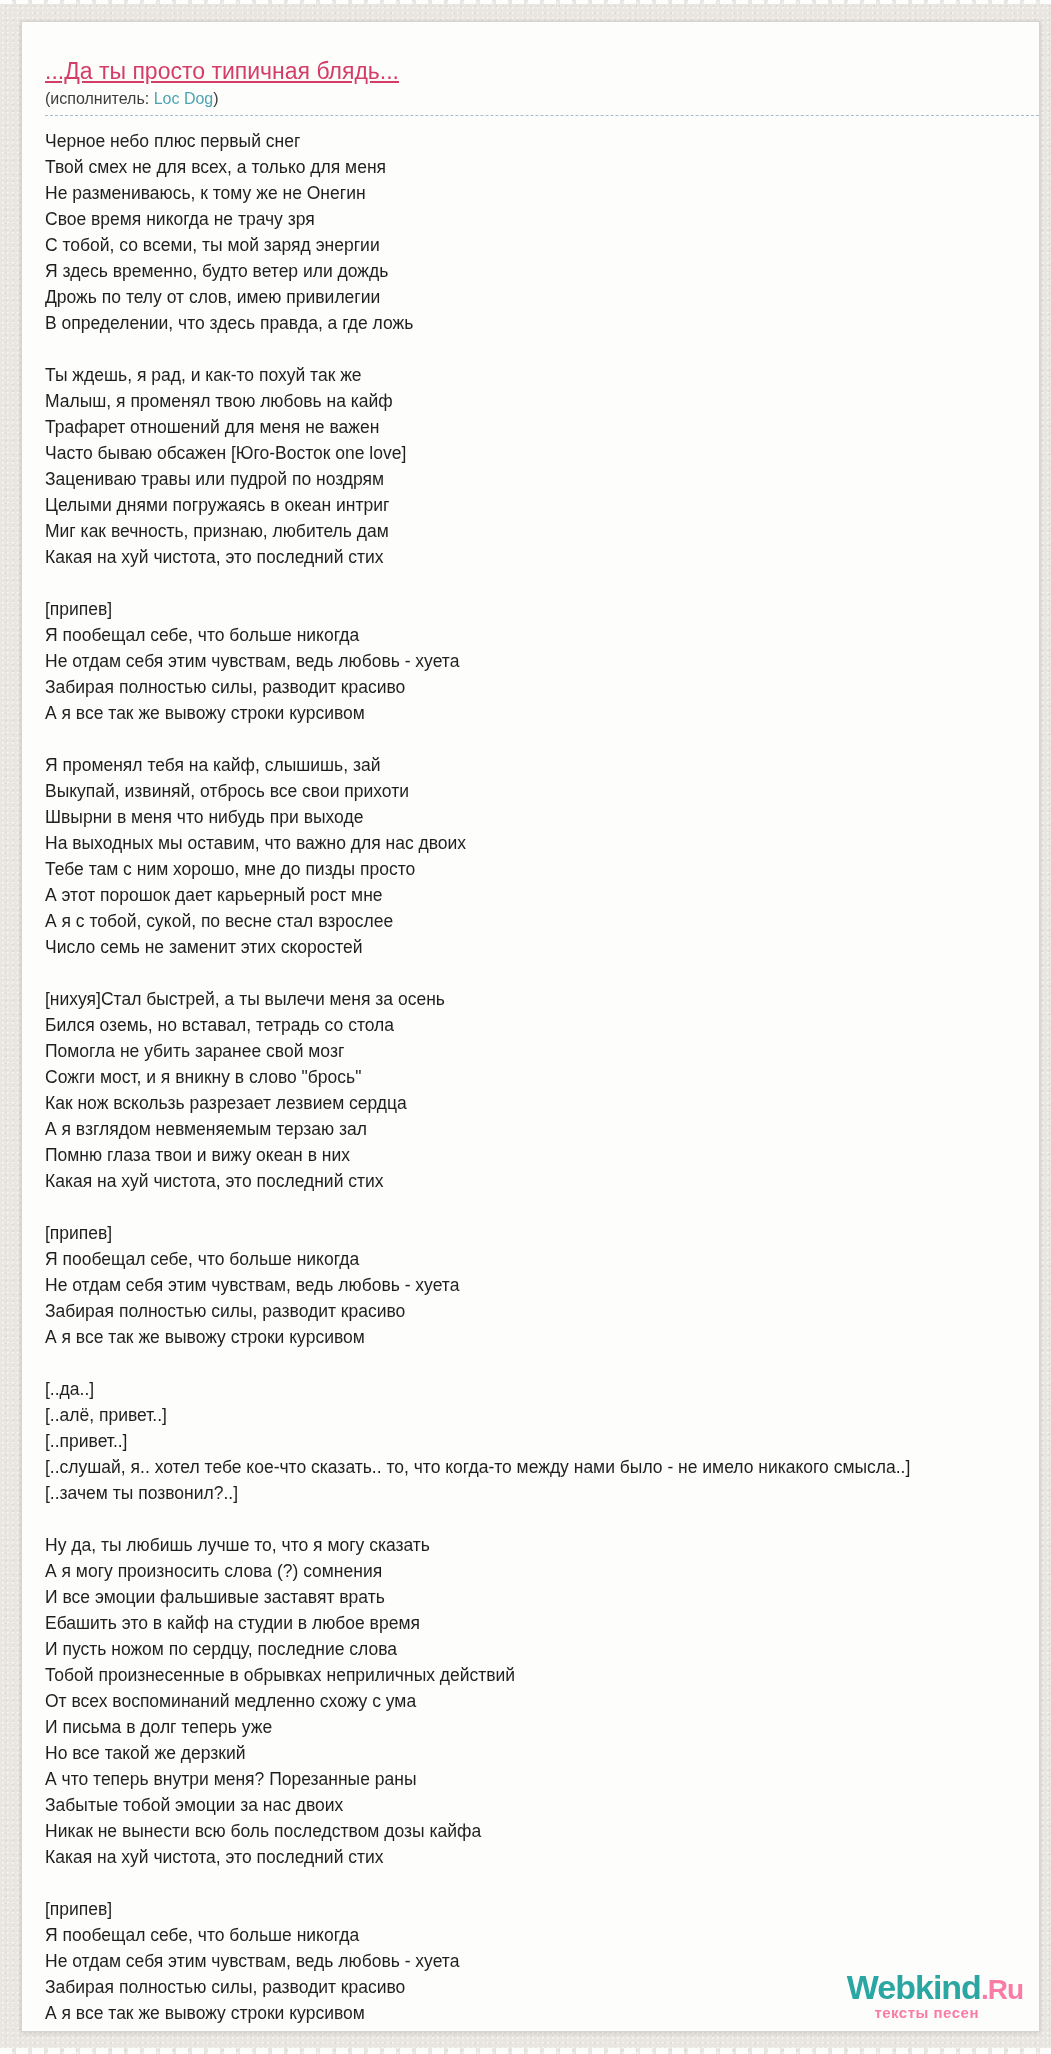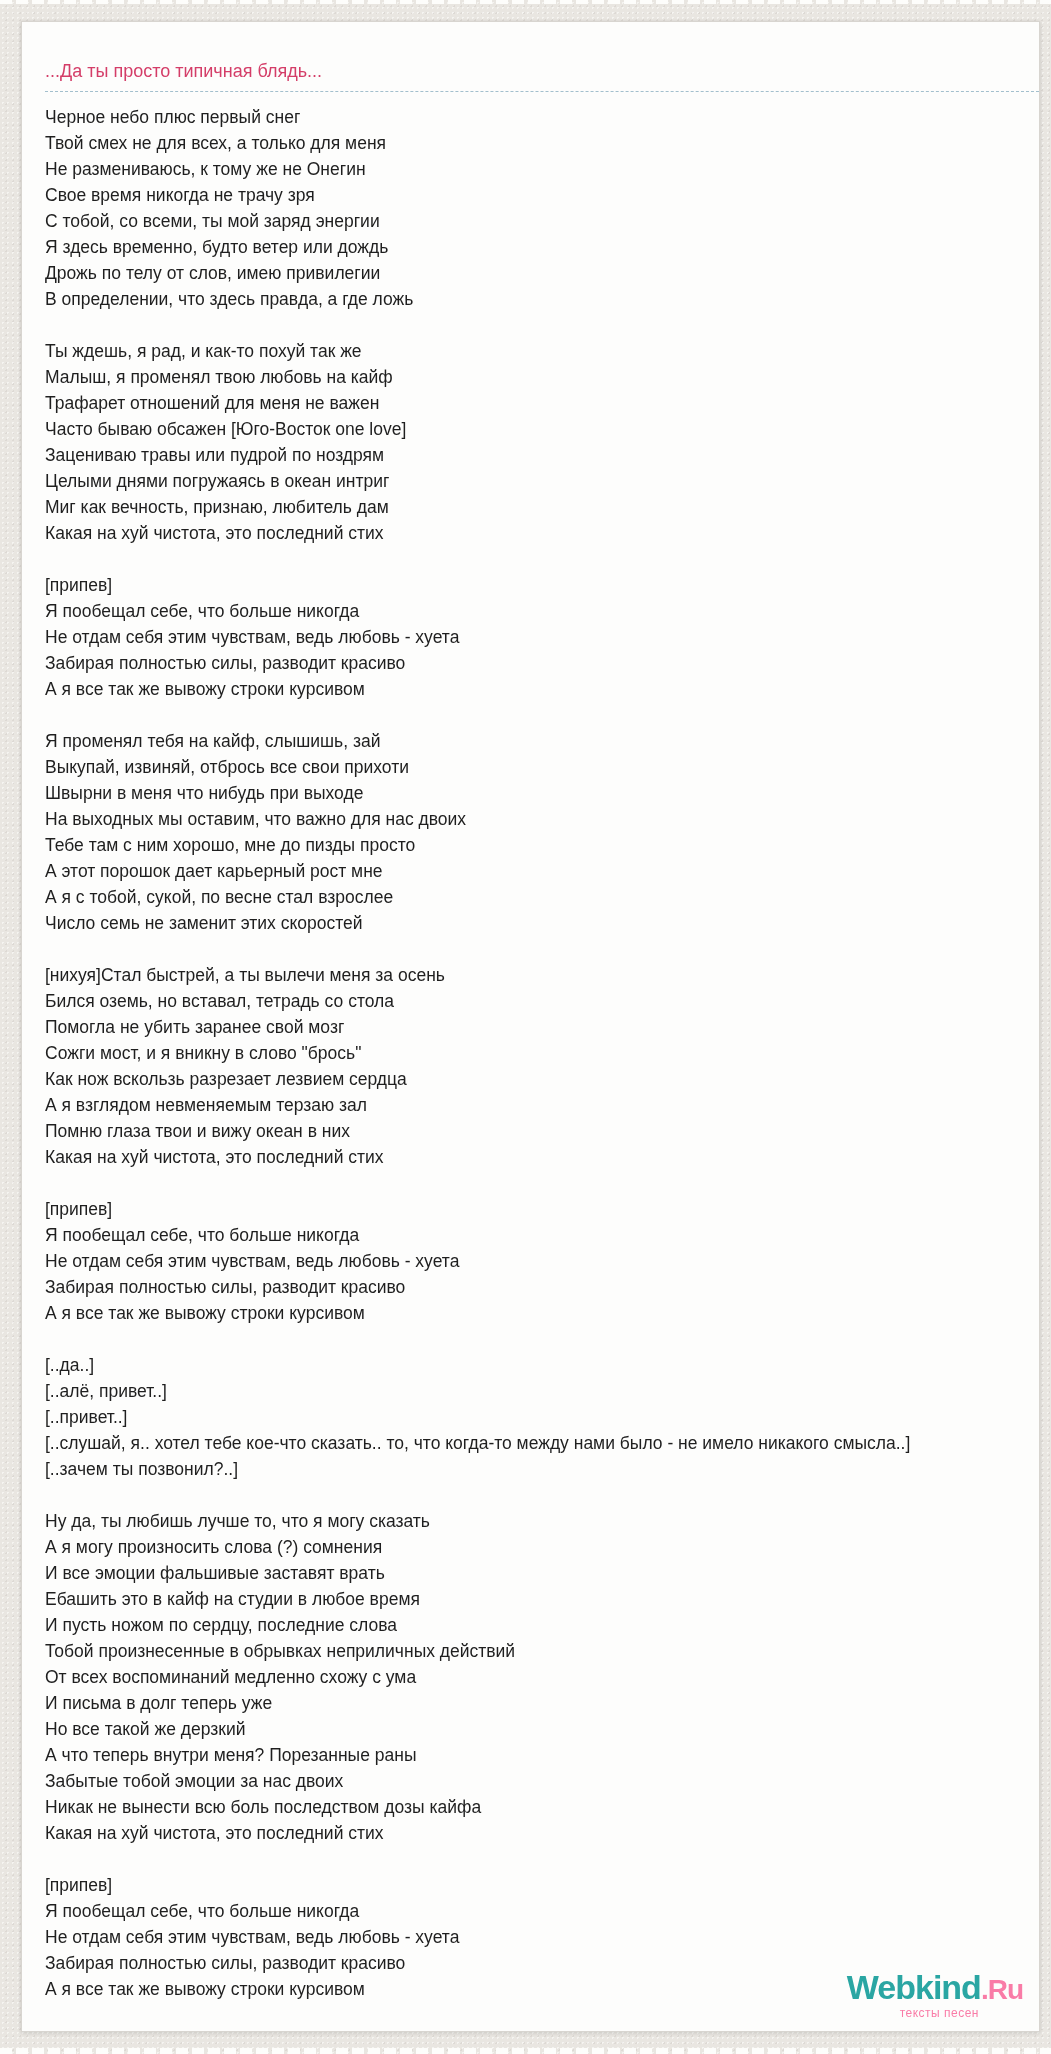--- a/index.html
+++ b/index.html
@@ -29,23 +29,24 @@
     width:1019px; height:2011px;
     background:var(--card-background,#fdfdfc);
     border:1px solid #d8d5d0;
     box-shadow:0 1px 4px rgba(0,0,0,.15);
     padding:34px 0 0 23px;
     overflow:hidden;
   }
 
   .song-title {
     color:var(--title,#d43d68);
-    font-size:18px; line-height:30px;
+    font-size:23px; line-height:30px;
     font-weight:normal;
     letter-spacing:0;
+    text-decoration:underline;
   }
 
   .artist-line {
     margin-top:2px;
     font-size:16px; line-height:22px;
     color:#3d3d3d;
   }
   .artist-link {
     color:var(--artist-link,#4ba4af);
     text-decoration:none;
@@ -74,35 +75,38 @@
   .logo-main {
     font-size:34px; line-height:34px;
     font-weight:bold; letter-spacing:-1px;
     color:var(--logo-teal,#2aa6a3);
   }
   .logo-ru {
     font-size:28px;
     color:var(--logo-pink,#f97ca7);
   }
   .logo-tagline {
-    font-size:12px; line-height:16px;
-    font-weight:normal; letter-spacing:.5px;
+    font-size:15px; line-height:16px;
+    font-weight:bold; letter-spacing:.5px;
     margin-top:-2px; padding-right:44px;
     color:var(--logo-pink,#f97ca7);
   }
 </style>
 </head>
 <body>
 
 <div class="page">
   <div class="edge-strip top"></div>
 
   <div class="card">
     <h1 class="song-title">...Да ты просто типичная блядь...</h1>
 
+    <div class="artist-line">
+      <span>(исполнитель: </span><a class="artist-link">Loc Dog</a><span>)</span>
+    </div>
 
     <div class="separator"></div>
 
     <pre class="lyrics">Черное небо плюс первый снег
 Твой смех не для всех, а только для меня
 Не размениваюсь, к тому же не Онегин
 Свое время никогда не трачу зря
 С тобой, со всеми, ты мой заряд энергии
 Я здесь временно, будто ветер или дождь
 Дрожь по телу от слов, имею привилегии

